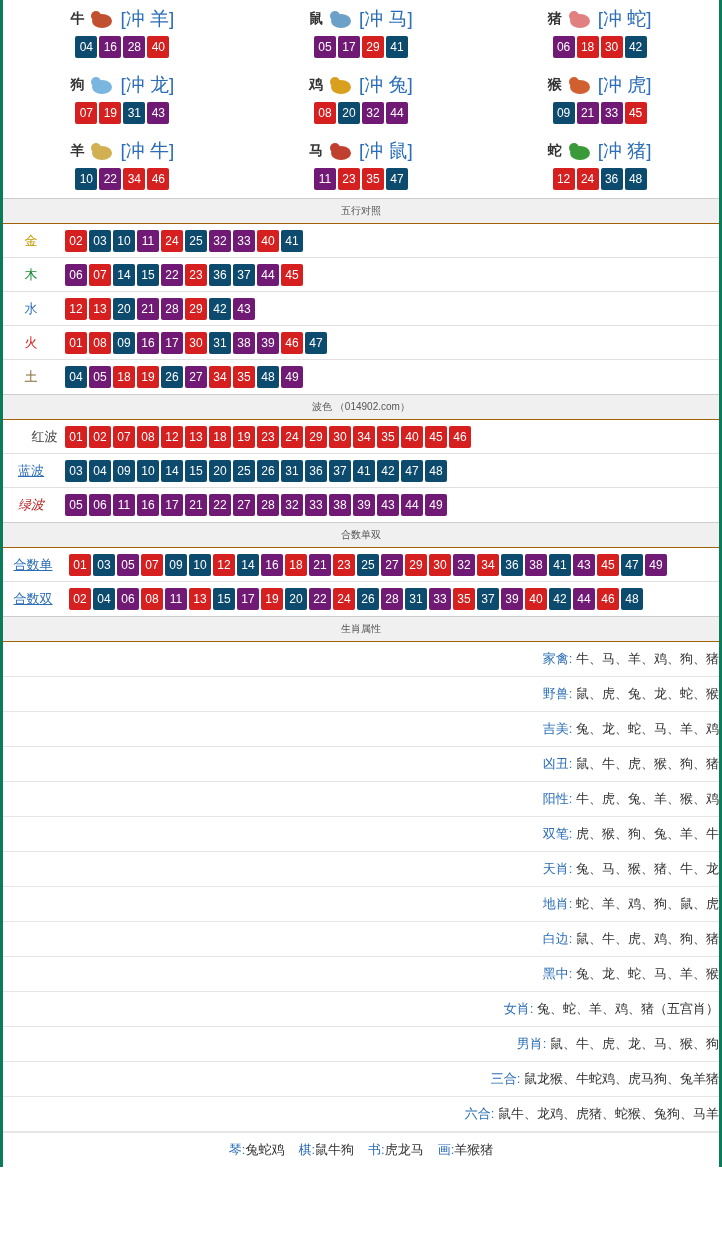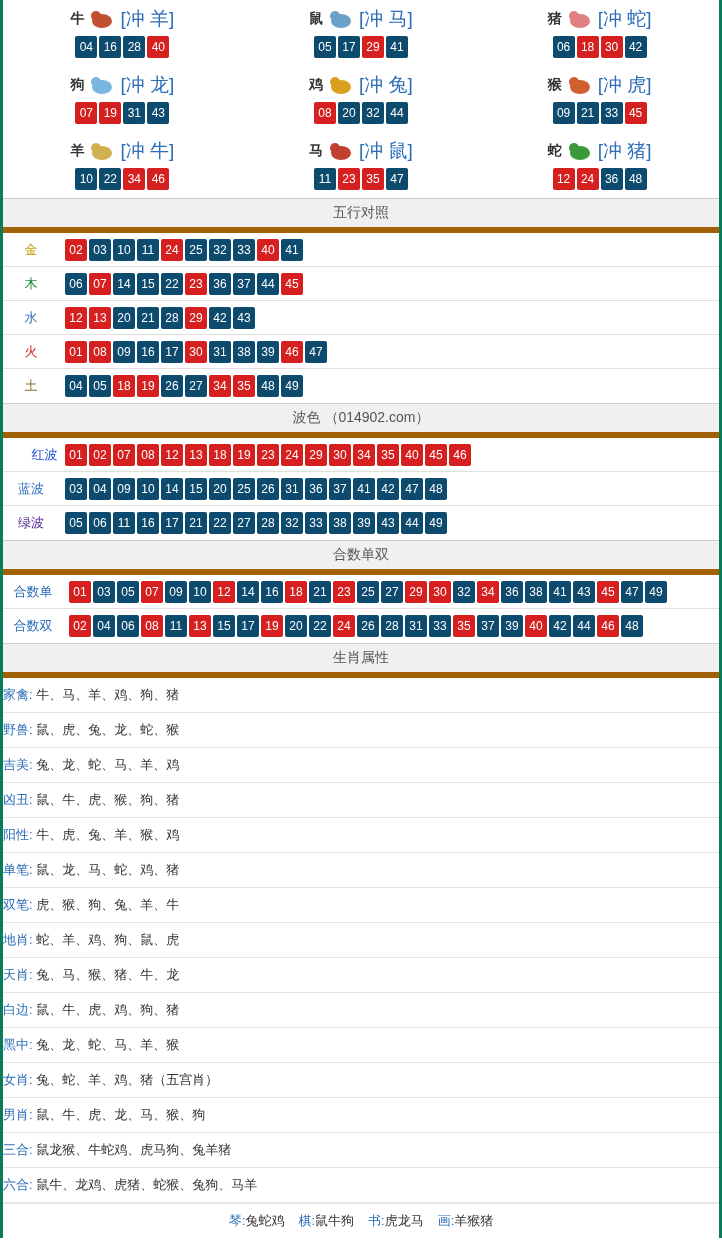--- a/index.html
+++ b/index.html
@@ -11,38 +11,38 @@
   .zhead { display: flex; align-items: center; justify-content: center; gap: 2px; margin-bottom: 4px; }
   .zname { font-weight: bold; font-size: 14px; }
   .zicon { display: inline-block; width: 32px; height: 22px; vertical-align: middle; }
   .zclash { color: #2b6db8; font-size: 19px; }
   
   .balls { display: flex; justify-content: center; gap: 2px; flex-wrap: wrap; }
   .balls-left { display: flex; justify-content: flex-start; gap: 2px; flex-wrap: wrap; }
   .ball { display: inline-block; width: 22px; height: 22px; line-height: 22px; text-align: center; color: #fff; font-size: 12px; border-radius: 2px; }
   .r { background: #d62020; }
   .b { background: #0c4a6e; }
-  .g { background: #0c4a6e; }
-  
-  .sec-header { background: #f0f0f0; border-top: 1px solid #ccc; border-bottom: 6px solid #a16207; text-align: center; padding: 5px 0; font-size: 14px; color: #555; }
+  .g { background: #701a75; }
+  
+  .sec-header { background: #f0f0f0; border-top: 1px solid #ccc; border-bottom: 1px solid #a16207; text-align: center; padding: 5px 0; font-size: 10px; color: #555; }
   .row { display: flex; border-bottom: 1px solid #e0e0e0; align-items: center; min-height: 34px; }
   .row:last-child { border-bottom: none; }
   .rlabel { width: 56px; text-align: center; padding: 5px 0; flex-shrink: 0; }
   .rcontent { flex: 1; padding: 5px 6px; }
   
   .gold { color: #c59b00; }
   .wood { color: #1a8a3a; }
   .water { color: #2b6db8; }
   .fire { color: #d62020; }
   .earth { color: #8a6d3b; }
-  .red-t { color: #1d4ed8; padding-left: 27px; }
-  .blue-t { color: #2b6db8; }
-  .green-t { color: #4c1d95; }
-  
-  .prop-row { text-align: left; padding: 8px 0; border-bottom: 1px solid #e5e5e5; }
+  .red-t { color: #404040; padding-left: 27px; }
+  .blue-t { color: #2b6db8; text-decoration: underline; }
+  .green-t { color: #b91c1c; font-style: italic; }
+  
+  .prop-row { text-align: right; padding: 8px 0; border-bottom: 1px solid #e5e5e5; }
   .prop-label { color: #2b6db8; }
   .prop-val { color: #333; }
   
   .four-row { display:flex; justify-content:center; gap: 14px; padding: 8px 0; border-top:1px solid #e5e5e5; }
   .four-item .fk { color:#2b6db8; }
 </style>
 </head>
 <body>
 
 <div class="wrap">
@@ -422,24 +422,23 @@
       </div>
     </div>
 
   <div class="sec-header">生肖属性</div>
   <div id="shuxing">
       <div class="prop-row"><span class="prop-label">家禽: </span><span class="prop-val">牛、马、羊、鸡、狗、猪</span></div>
       <div class="prop-row"><span class="prop-label">野兽: </span><span class="prop-val">鼠、虎、兔、龙、蛇、猴</span></div>
       <div class="prop-row"><span class="prop-label">吉美: </span><span class="prop-val">兔、龙、蛇、马、羊、鸡</span></div>
       <div class="prop-row"><span class="prop-label">凶丑: </span><span class="prop-val">鼠、牛、虎、猴、狗、猪</span></div>
       <div class="prop-row"><span class="prop-label">阳性: </span><span class="prop-val">牛、虎、兔、羊、猴、鸡</span></div>
-      <div class="prop-row"><span class="prop-label">单笔: </span><span class="prop-val">鼠、龙、马、蛇、鸡、猪</span></div>
       <div class="prop-row"><span class="prop-label">双笔: </span><span class="prop-val">虎、猴、狗、兔、羊、牛</span></div>
+      <div class="prop-row"><span class="prop-label">天肖: </span><span class="prop-val">兔、马、猴、猪、牛、龙</span></div>
       <div class="prop-row"><span class="prop-label">地肖: </span><span class="prop-val">蛇、羊、鸡、狗、鼠、虎</span></div>
-      <div class="prop-row"><span class="prop-label">天肖: </span><span class="prop-val">兔、马、猴、猪、牛、龙</span></div>
       <div class="prop-row"><span class="prop-label">白边: </span><span class="prop-val">鼠、牛、虎、鸡、狗、猪</span></div>
       <div class="prop-row"><span class="prop-label">黑中: </span><span class="prop-val">兔、龙、蛇、马、羊、猴</span></div>
       <div class="prop-row"><span class="prop-label">女肖: </span><span class="prop-val">兔、蛇、羊、鸡、猪（五宫肖）</span></div>
       <div class="prop-row"><span class="prop-label">男肖: </span><span class="prop-val">鼠、牛、虎、龙、马、猴、狗</span></div>
       <div class="prop-row"><span class="prop-label">三合: </span><span class="prop-val">鼠龙猴、牛蛇鸡、虎马狗、兔羊猪</span></div>
       <div class="prop-row"><span class="prop-label">六合: </span><span class="prop-val">鼠牛、龙鸡、虎猪、蛇猴、兔狗、马羊</span></div>
     </div>
 
   <div class="four-row" id="four">
       <span class="four-item"><span class="fk">琴:</span><span>兔蛇鸡</span></span>

